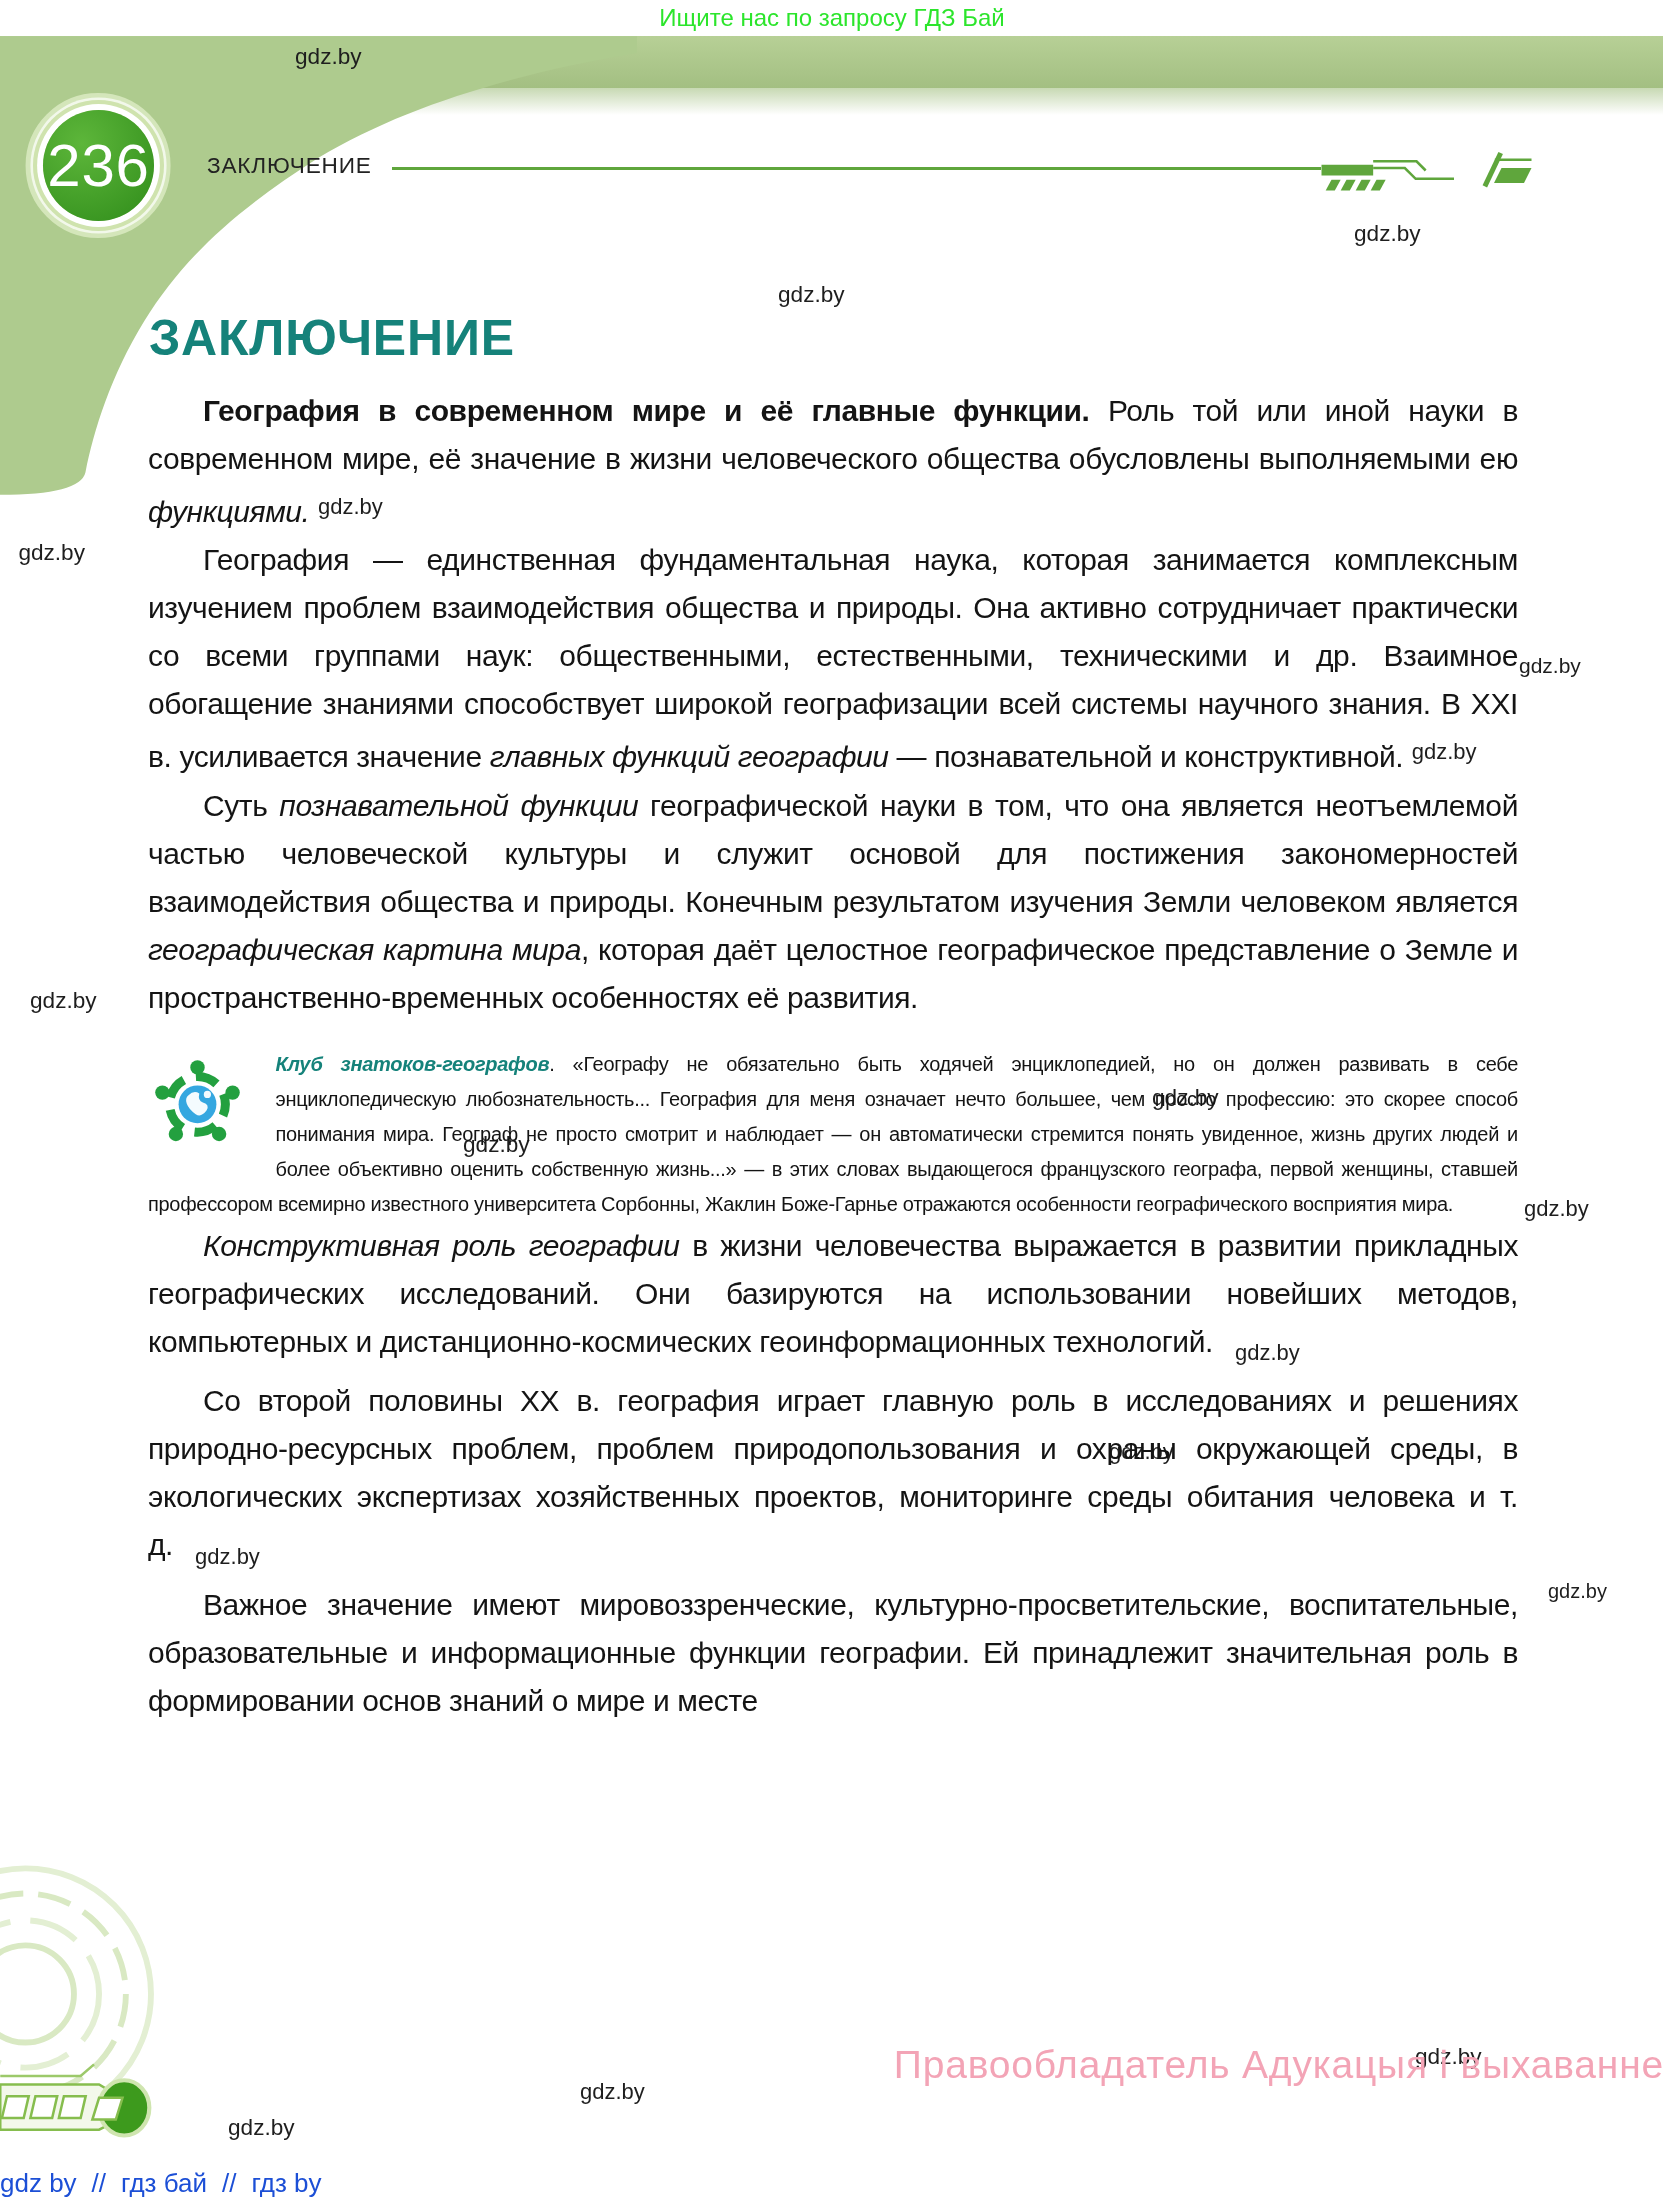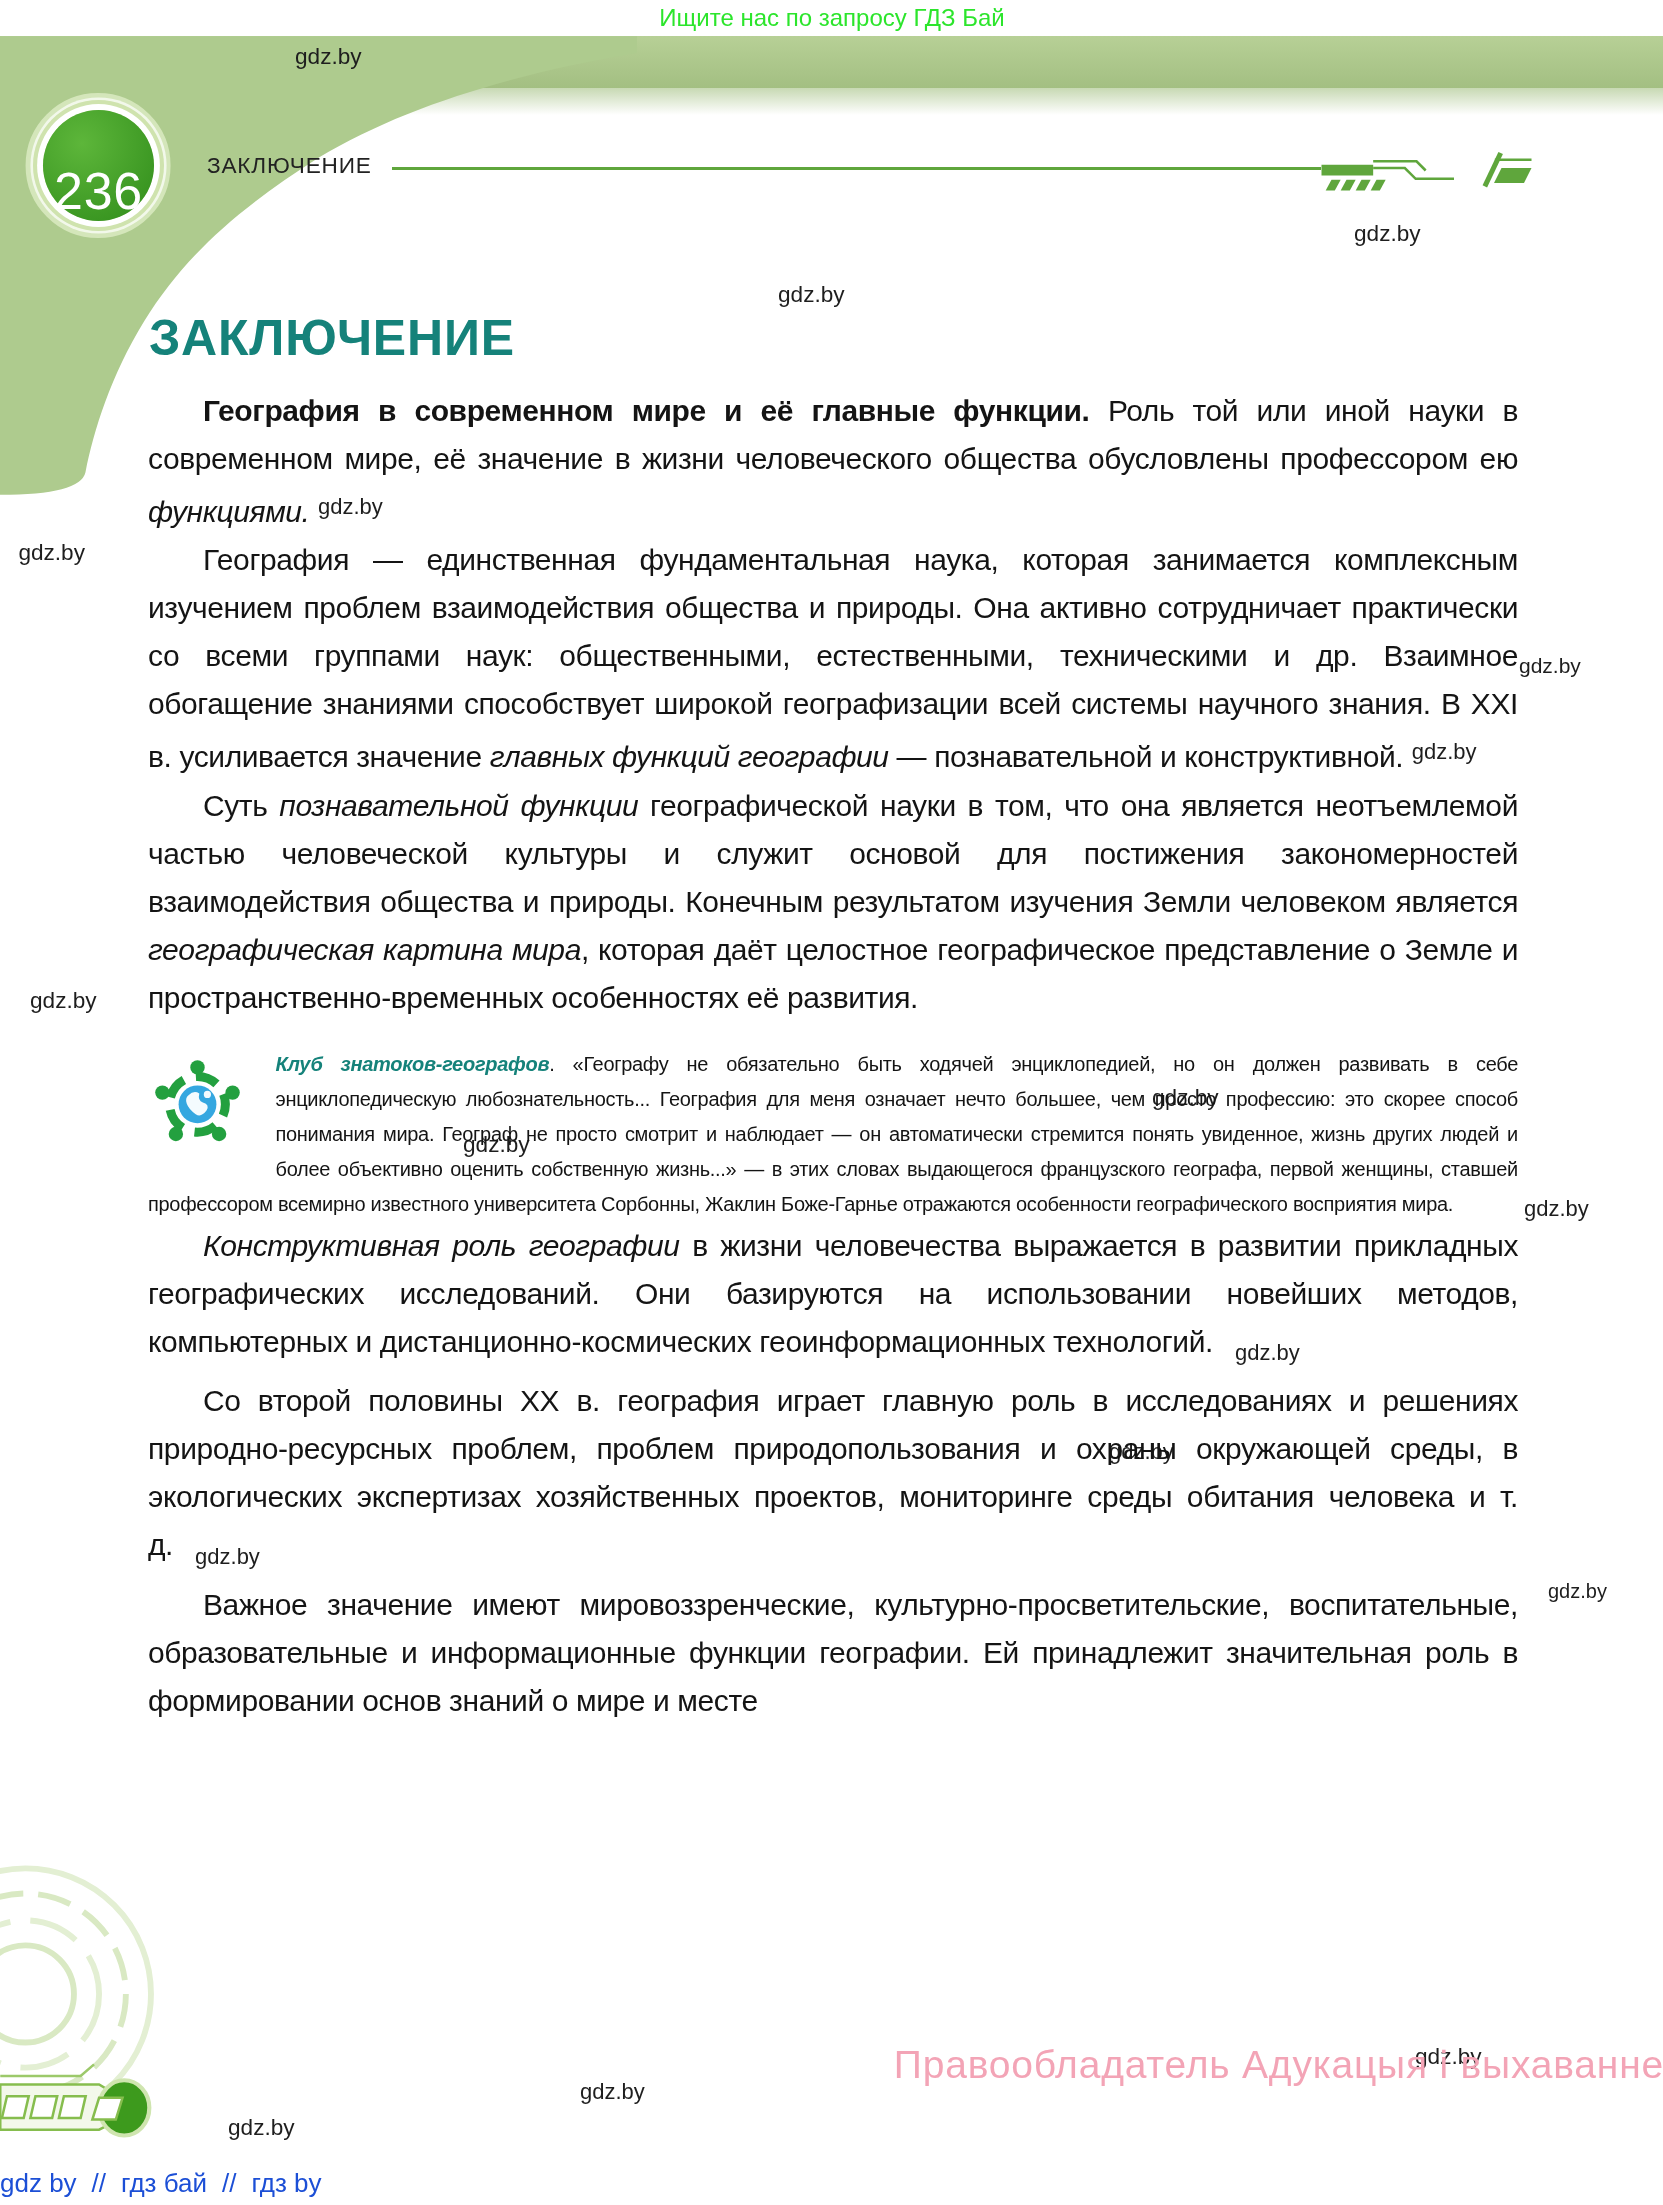--- a/index.html
+++ b/index.html
@@ -14,22 +14,22 @@
   .band{position:absolute;top:36px;left:0;width:100%;height:52px;
         background:linear-gradient(#b7d096,#a3bf82);}
   .band-fade{position:absolute;top:88px;left:0;width:100%;height:27px;
         background:linear-gradient(#a9c48a,rgba(255,255,255,0));opacity:.65;}
 
   .blob-svg{position:absolute;top:36px;left:0;width:637px;height:470px;}
 
   .page-badge{position:absolute;left:43px;top:110px;width:111px;height:111px;border-radius:50%;
         background:radial-gradient(circle at 35% 30%,#5db63a,#2f8c1a);
         box-shadow:0 0 0 5.9px #ffffff,0 0 0 10px #cfe3ae,0 0 0 12.6px rgba(255,255,255,.7);
-        display:flex;align-items:flex-end;justify-content:center;
-        color:#ffffff;font-size:52px;font-weight:500;letter-spacing:0.8px;}
+        display:flex;align-items:center;justify-content:center;
+        color:#ffffff;font-size:60px;font-weight:500;letter-spacing:0.8px;}
 
   .running-title{position:absolute;left:207px;top:153px;font-size:22.6px;color:#222222;
         letter-spacing:0.8px;}
   .header-rule{position:absolute;left:392px;top:167px;width:929px;height:3.4px;background:#5fa63c;}
   .circuit{position:absolute;left:1321px;top:148px;width:211px;height:45px;}
 
   
   .wm{position:absolute;font-size:22.6px;color:#1e1e1e;white-space:nowrap;}
   .wm-in{font-size:22px;color:#1e1e1e;letter-spacing:0;font-style:normal;font-weight:normal;}
   .sup{vertical-align:8.4px;margin-left:8.4px;}
@@ -111,21 +111,21 @@
   <span class="wm" style="left:1109px;top:1439px;font-size:22px;">gdz.by</span>
   <span class="wm" style="left:1548px;top:1580px;font-size:20px;">gdz.by</span>
   <span class="wm" style="left:1415px;top:2044px;">gdz.by</span>
   <span class="wm" style="left:580px;top:2079px;font-size:22px;">gdz.by</span>
   <span class="wm" style="left:228px;top:2115px;">gdz.by</span>
 
   <div class="doc-title">ЗАКЛЮЧЕНИЕ</div>
 
   <div class="column">
 
-    <p class="body"><b>География в современном мире и её главные функции.</b><span> Роль той или иной науки в современном мире, её значение в жизни человеческого общества обусловлены профессором ею </span><i>функциями.</i><span class="wm-in sup">gdz.by</span></p>
+    <p class="body"><b>География в современном мире и её главные функции.</b><span> Роль той или иной науки в современном мире, её значение в жизни человеческого общества обусловлены выполняемыми ею </span><i>функциями.</i><span class="wm-in sup">gdz.by</span></p>
 
     <p class="body"><span>География — единственная фундаментальная наука, которая занимается комплексным изучением проблем взаимодействия общества и природы. Она активно сотрудничает практически со всеми группами наук: общественными, естественными, техническими и др. Взаимное обогащение знаниями способствует широкой географизации всей системы научного знания. В XXI в. усиливается значение </span><i>главных функций географии</i><span> — познавательной и конструктивной.</span><span class="wm-in sup">gdz.by</span></p>
 
     <p class="body"><span>Суть </span><i>познавательной функции</i><span> географической науки в том, что она является неотъемлемой частью человеческой культуры и служит основой для постижения закономерностей взаимодействия общества и природы. Конечным результатом изучения Земли человеком является </span><i>географическая картина мира</i><span>, которая даёт целостное географическое представление о Земле и пространственно-временных особенностях её развития.</span></p>
 
     <div class="club">
       <svg class="club-icon" viewBox="0 0 110 110" aria-hidden="true">
         <circle cx="55" cy="57" r="31" fill="none" stroke="#23a03f" stroke-width="10" stroke-dasharray="25 14" stroke-dashoffset="12"></circle>
         <circle cx="55" cy="57" r="21" fill="#35a7e0"></circle>
         <path d="M45,47 q6,-6 12,-2 q-2,8 4,10 q8,2 4,9 q-6,8 -12,4 q-8,-6 -10,-12 q-2,-6 2,-9 z" fill="#ffffff" opacity="0.95"></path>

